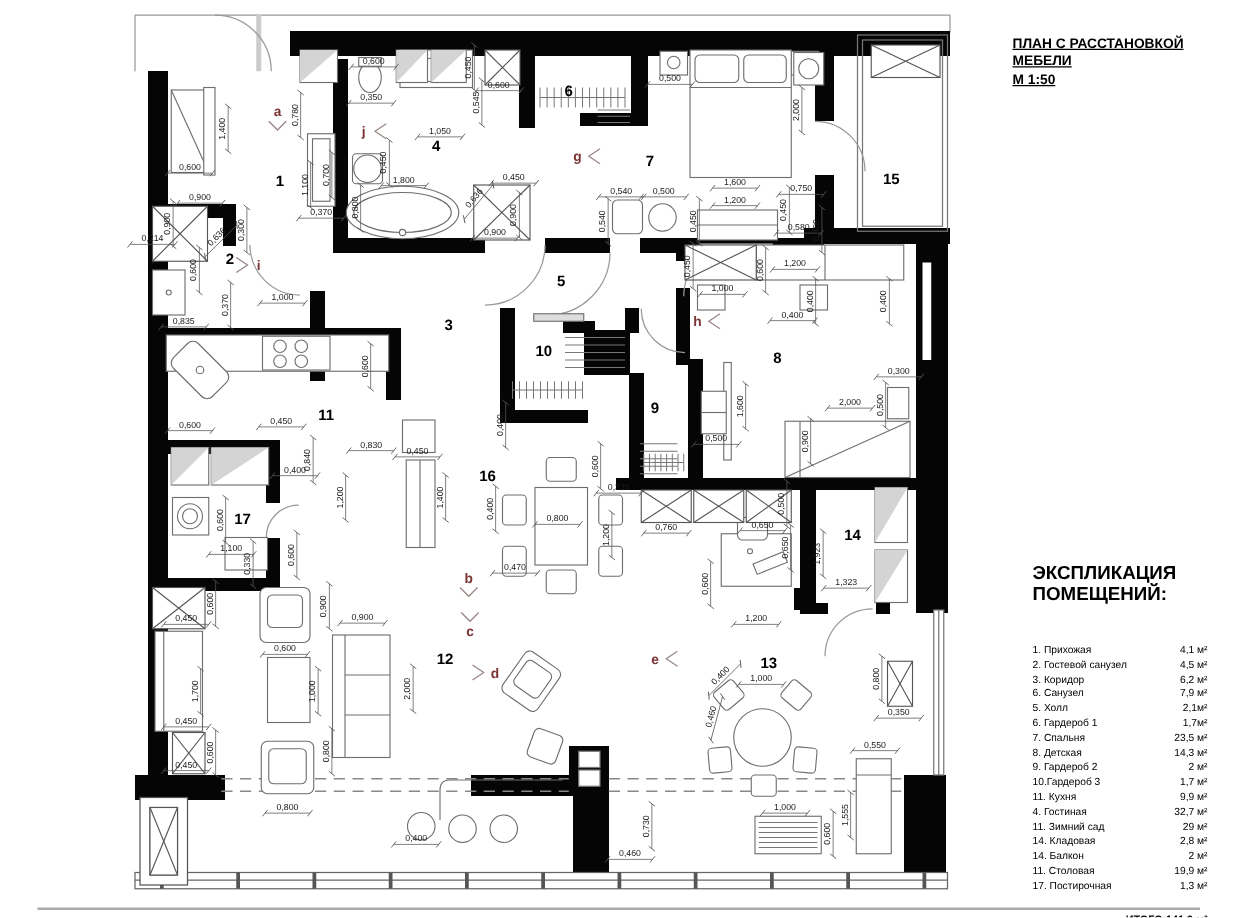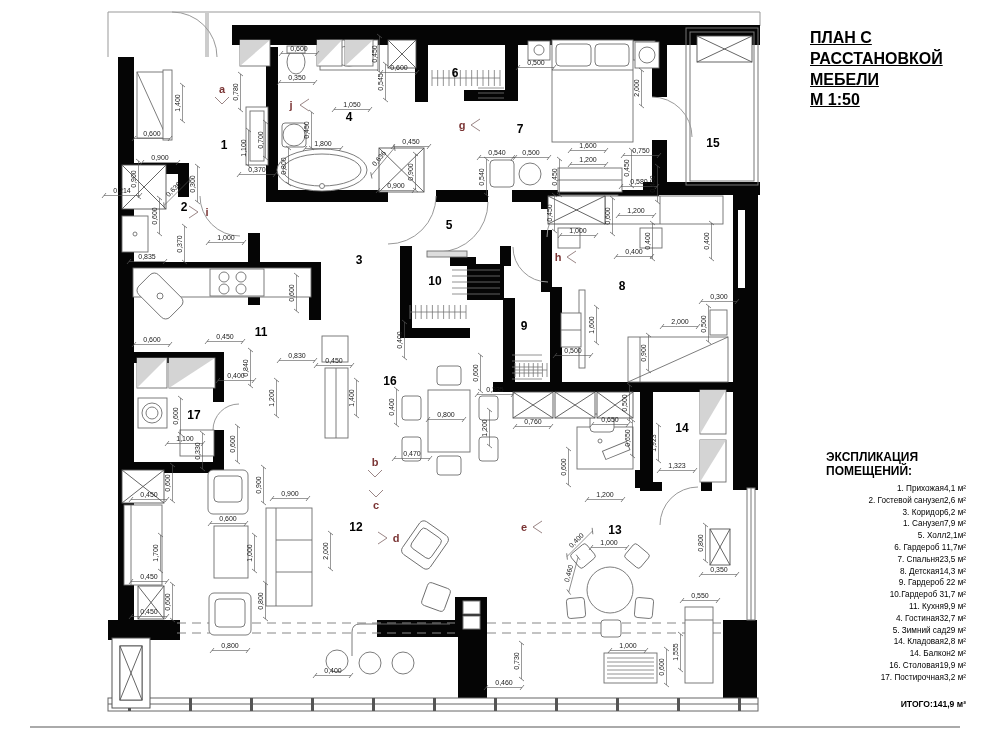--- a/index.html
+++ b/index.html
@@ -3,25 +3,25 @@
 <meta charset="utf-8">
 <style>
   html,body{margin:0;padding:0;background:#fff;}
   body{width:990px;height:734px;font-family:"Liberation Sans",sans-serif;}
   .page{position:relative;width:990px;height:734px;background:#fff;overflow:hidden;}
   svg{position:absolute;left:0;top:0;}
   svg text{font-family:"Liberation Sans",sans-serif;}
   .dim{font-size:7px;fill:#1a1a1a;}
   .room-num{font-size:12px;font-weight:bold;fill:#000;}
   .marker-letter{font-size:11px;font-weight:bold;fill:#7a3434;}
-  .title-block{position:absolute;left:810px;top:28px;width:172px;font-size:16px;font-weight:bold;color:#000;line-height:1.3;}
+  .title-block{position:absolute;left:810px;top:28px;width:172px;font-size:11px;font-weight:bold;color:#000;line-height:1.3;}
   .title-block div{text-decoration:underline;}
   .legend{position:absolute;left:826px;top:450px;width:140px;font-size:8.2px;color:#000;}
-  .legend-heading{font-size:12px;font-weight:bold;margin-bottom:6px;}
-  .legend-row{display:flex;justify-content:flex-end;margin-bottom:2.8px;margin-left:36px;}
+  .legend-heading{font-size:15px;font-weight:bold;margin-bottom:31px;}
+  .legend-row{display:flex;justify-content:space-between;margin-bottom:2.8px;}
   .legend-total{display:flex;justify-content:flex-end;font-weight:bold;margin-top:17px;font-size:8.6px;}
 </style>
 </head>
 <body>
 
 <div class="page">
 
   <div class="title-block">
     <div>ПЛАН С РАССТАНОВКОЙ МЕБЕЛИ</div>
     <div>М 1:50</div>
@@ -29,28 +29,28 @@
 
   <div class="legend">
     <div class="legend-heading">ЭКСПЛИКАЦИЯ ПОМЕЩЕНИЙ:</div>
     <div id="legend-rows">
         <div class="legend-row">
           <span>1. Прихожая</span>
           <span>4,1 м²</span>
         </div>
         <div class="legend-row">
           <span>2. Гостевой санузел</span>
-          <span>2,6 м²</span>
+          <span>4,5 м²</span>
         </div>
         <div class="legend-row">
           <span>3. Коридор</span>
           <span>6,2 м²</span>
         </div>
         <div class="legend-row">
-          <span>1. Санузел</span>
+          <span>6. Санузел</span>
           <span>7,9 м²</span>
         </div>
         <div class="legend-row">
           <span>5. Холл</span>
           <span>2,1м²</span>
         </div>
         <div class="legend-row">
           <span>6. Гардероб 1</span>
           <span>1,7м²</span>
         </div>
@@ -72,38 +72,38 @@
         </div>
         <div class="legend-row">
           <span>11. Кухня</span>
           <span>9,9 м²</span>
         </div>
         <div class="legend-row">
           <span>4. Гостиная</span>
           <span>32,7 м²</span>
         </div>
         <div class="legend-row">
-          <span>5. Зимний сад</span>
+          <span>11. Зимний сад</span>
           <span>29 м²</span>
         </div>
         <div class="legend-row">
           <span>14. Кладовая</span>
           <span>2,8 м²</span>
         </div>
         <div class="legend-row">
           <span>14. Балкон</span>
           <span>2 м²</span>
         </div>
         <div class="legend-row">
-          <span>16. Столовая</span>
+          <span>11. Столовая</span>
           <span>19,9 м²</span>
         </div>
         <div class="legend-row">
           <span>17. Постирочная</span>
-          <span>3,2 м²</span>
+          <span>1,3 м²</span>
         </div>
       </div>
     <div class="legend-total">
       <span>ИТОГО:</span>
       <span>141,9 м²</span>
     </div>
   </div>
 
   <svg id="plan" width="990" height="734" viewBox="0 0 990 734">
 

